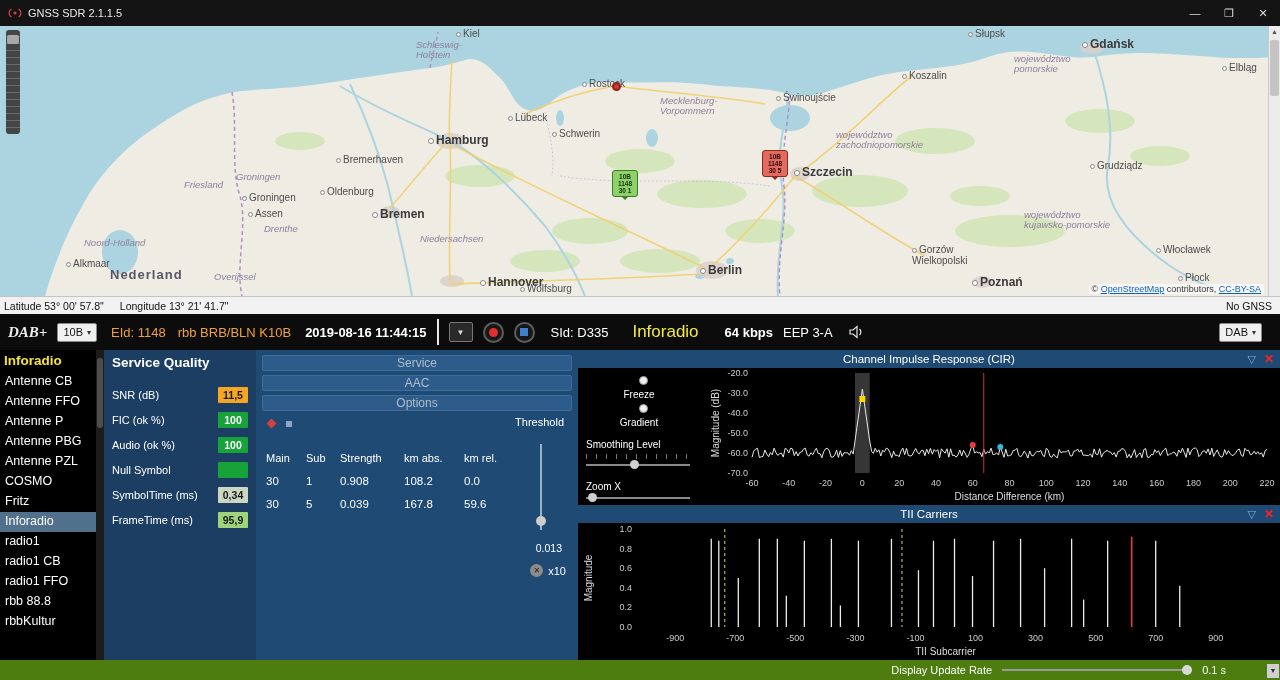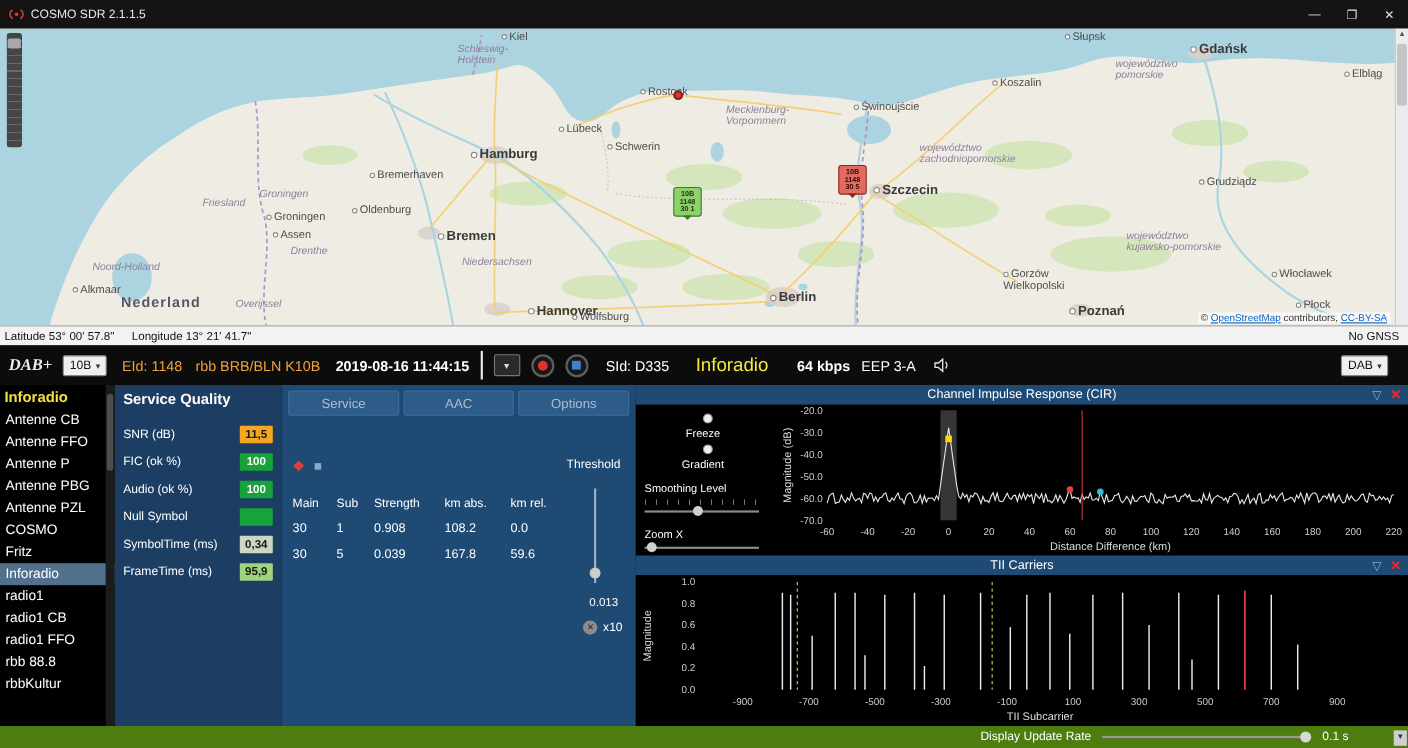--- a/index.html
+++ b/index.html
@@ -103,21 +103,21 @@
   
   #quality { width:152px; background:#1c3e63; padding:5px 8px; }
   #quality-title { color:#fff; font-weight:bold; font-size:13.5px; margin-bottom:12px; }
   .q-row { display:flex; align-items:center; height:25px; }
   .q-label { flex:1; color:#fff; font-size:11px; }
   .q-value { width:30px; height:16px; font-size:10.5px; font-weight:bold;
     display:flex; align-items:center; justify-content:center; border-radius:1px; }
 
   
   #tabs-panel { width:322px; background:#1e4a74; padding:5px 6px; position:relative; }
-  .tab-row { display:flex; gap:4px; margin-bottom:4px; }
+  .tab-row { display:flex; gap:4px; margin-bottom:4px;flex-direction:column; }
   .tab { flex:1; height:23px; background:#2d5c8a; border:1px solid #3d6d9d; border-radius:2px;
     color:#aebdca; font-size:12px; display:flex; align-items:center; justify-content:center; cursor:pointer; }
   .tab.active { background:#4a7bab; color:#fff; font-weight:bold; }
   .diamond { position:absolute; left:12px; top:70px; width:7px; height:7px; background:#d84040; transform:rotate(45deg); }
   .legend-sq { position:absolute; left:30px; top:71px; width:6px; height:6px; background:#8aa8c8; }
   #threshold-label { position:absolute; right:14px; top:66px; color:#fff; font-size:11px; }
   #tii-table { position:absolute; left:10px; top:96px; right:62px; }
   .t-row { display:flex; color:#fff; font-size:11.5px; height:23px; align-items:center; }
   .t-row.head { font-size:11px; }
   .t-cell { text-align:left; }
@@ -168,21 +168,21 @@
 <body>
 
 <div id="titlebar">
   <span id="app-icon">
     <svg width="14" height="12" viewBox="0 0 14 12">
       <path d="M3.5 2 a4.5 4.5 0 0 0 0 8" stroke="#d04040" fill="none" stroke-width="1.3"></path>
       <path d="M10.5 2 a4.5 4.5 0 0 1 0 8" stroke="#d04040" fill="none" stroke-width="1.3"></path>
       <circle cx="7" cy="6" r="1.6" fill="#d04040"></circle>
     </svg>
   </span>
-  <span id="app-title">COSMO SDR 2.1.1.5</span>
+  <span id="app-title">GNSS SDR 2.1.1.5</span>
   <div id="win-controls">
     <span>—</span>
     <span>❐</span>
     <span>✕</span>
   </div>
 </div>
 
 <div id="map">
   <svg id="map-canvas" width="1280" height="270" viewBox="0 0 1280 270">
 
@@ -255,21 +255,21 @@
       <div class="map-label region" style="left: 416px; top: 14px;"><span>Schleswig-
 Holstein</span></div>
       <div class="map-label city" style="left: 508px; top: 86px;"><span class="city-dot"></span><span>Lübeck</span></div>
       <div class="map-label city-big" style="left: 428px; top: 108px;"><span class="city-dot"></span><span>Hamburg</span></div>
       <div class="map-label city" style="left: 552px; top: 102px;"><span class="city-dot"></span><span>Schwerin</span></div>
       <div class="map-label city" style="left: 582px; top: 52px;"><span class="city-dot"></span><span>Rostock</span></div>
       <div class="map-label region" style="left: 660px; top: 70px;"><span>Mecklenburg-
 Vorpommern</span></div>
       <div class="map-label city" style="left: 336px; top: 128px;"><span class="city-dot"></span><span>Bremerhaven</span></div>
       <div class="map-label city" style="left: 320px; top: 160px;"><span class="city-dot"></span><span>Oldenburg</span></div>
-      <div class="map-label city-big" style="left: 398px; top: 182px;"><span class="city-dot"></span><span>Bremen</span></div>
+      <div class="map-label city-big" style="left: 372px; top: 182px;"><span class="city-dot"></span><span>Bremen</span></div>
       <div class="map-label region" style="left: 236px; top: 146px;"><span>Groningen</span></div>
       <div class="map-label city" style="left: 242px; top: 166px;"><span class="city-dot"></span><span>Groningen</span></div>
       <div class="map-label city" style="left: 248px; top: 182px;"><span class="city-dot"></span><span>Assen</span></div>
       <div class="map-label region" style="left: 264px; top: 198px;"><span>Drenthe</span></div>
       <div class="map-label region" style="left: 184px; top: 154px;"><span>Friesland</span></div>
       <div class="map-label region" style="left: 84px; top: 212px;"><span>Noord-Holland</span></div>
       <div class="map-label city" style="left: 66px; top: 232px;"><span class="city-dot"></span><span>Alkmaar</span></div>
       <div class="map-label country" style="left: 110px; top: 242px;"><span>Nederland</span></div>
       <div class="map-label region" style="left: 214px; top: 246px;"><span>Overijssel</span></div>
       <div class="map-label region" style="left: 420px; top: 208px;"><span>Niedersachsen</span></div>

